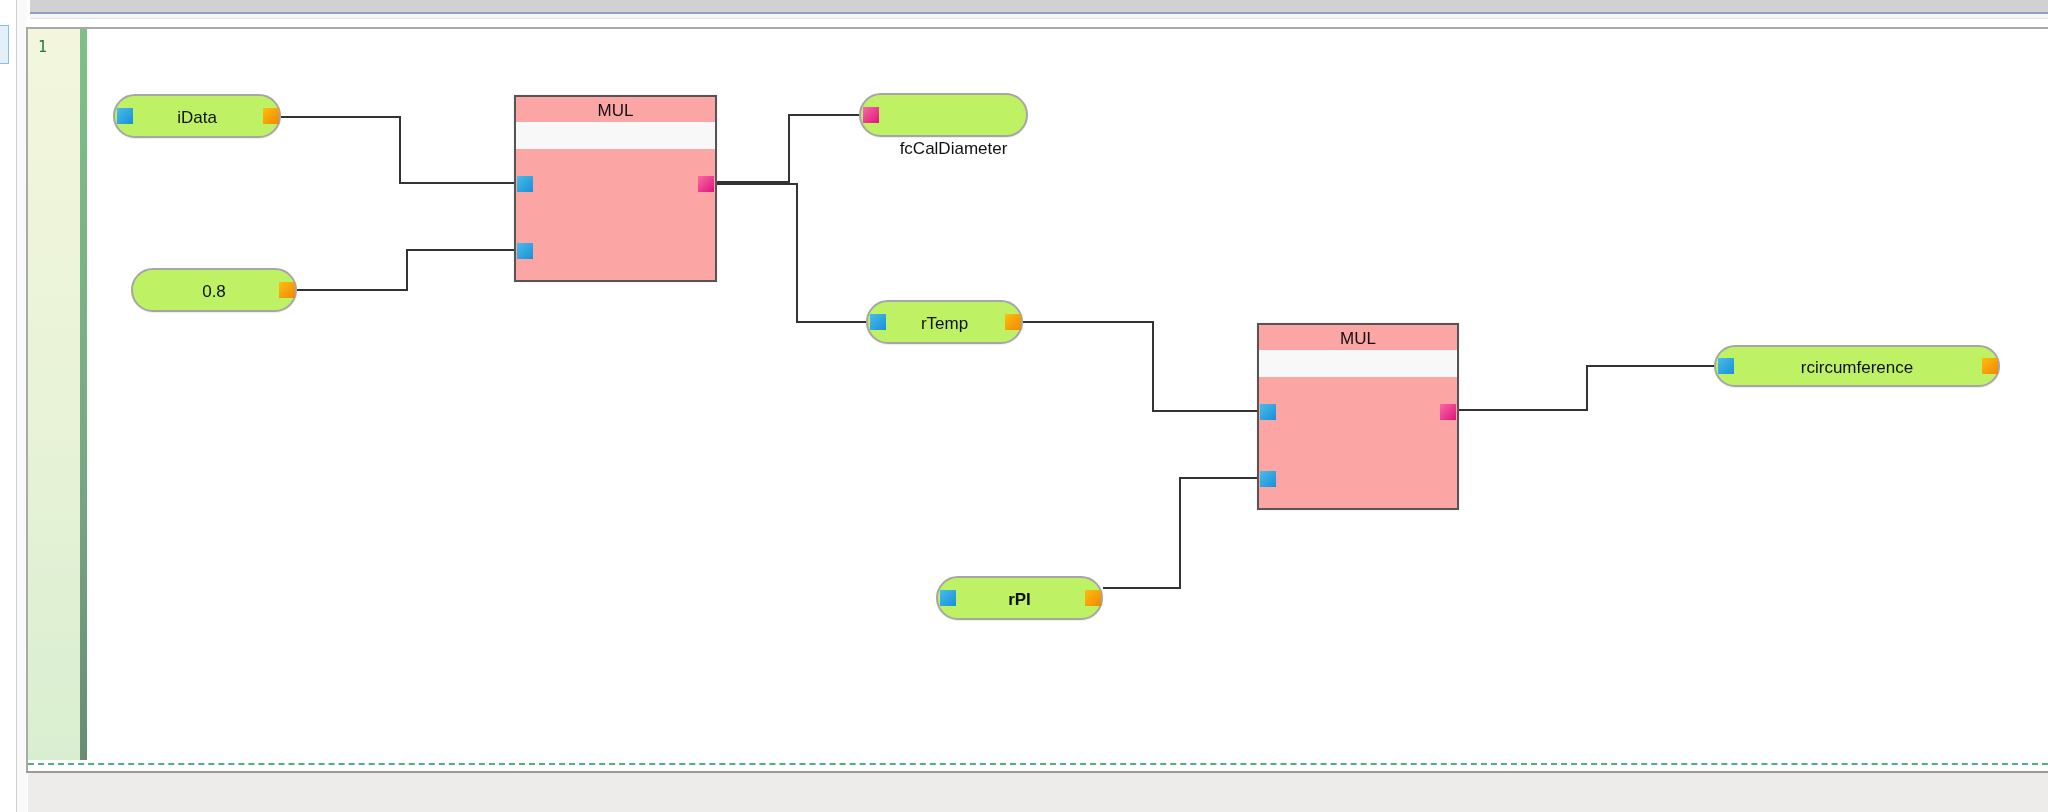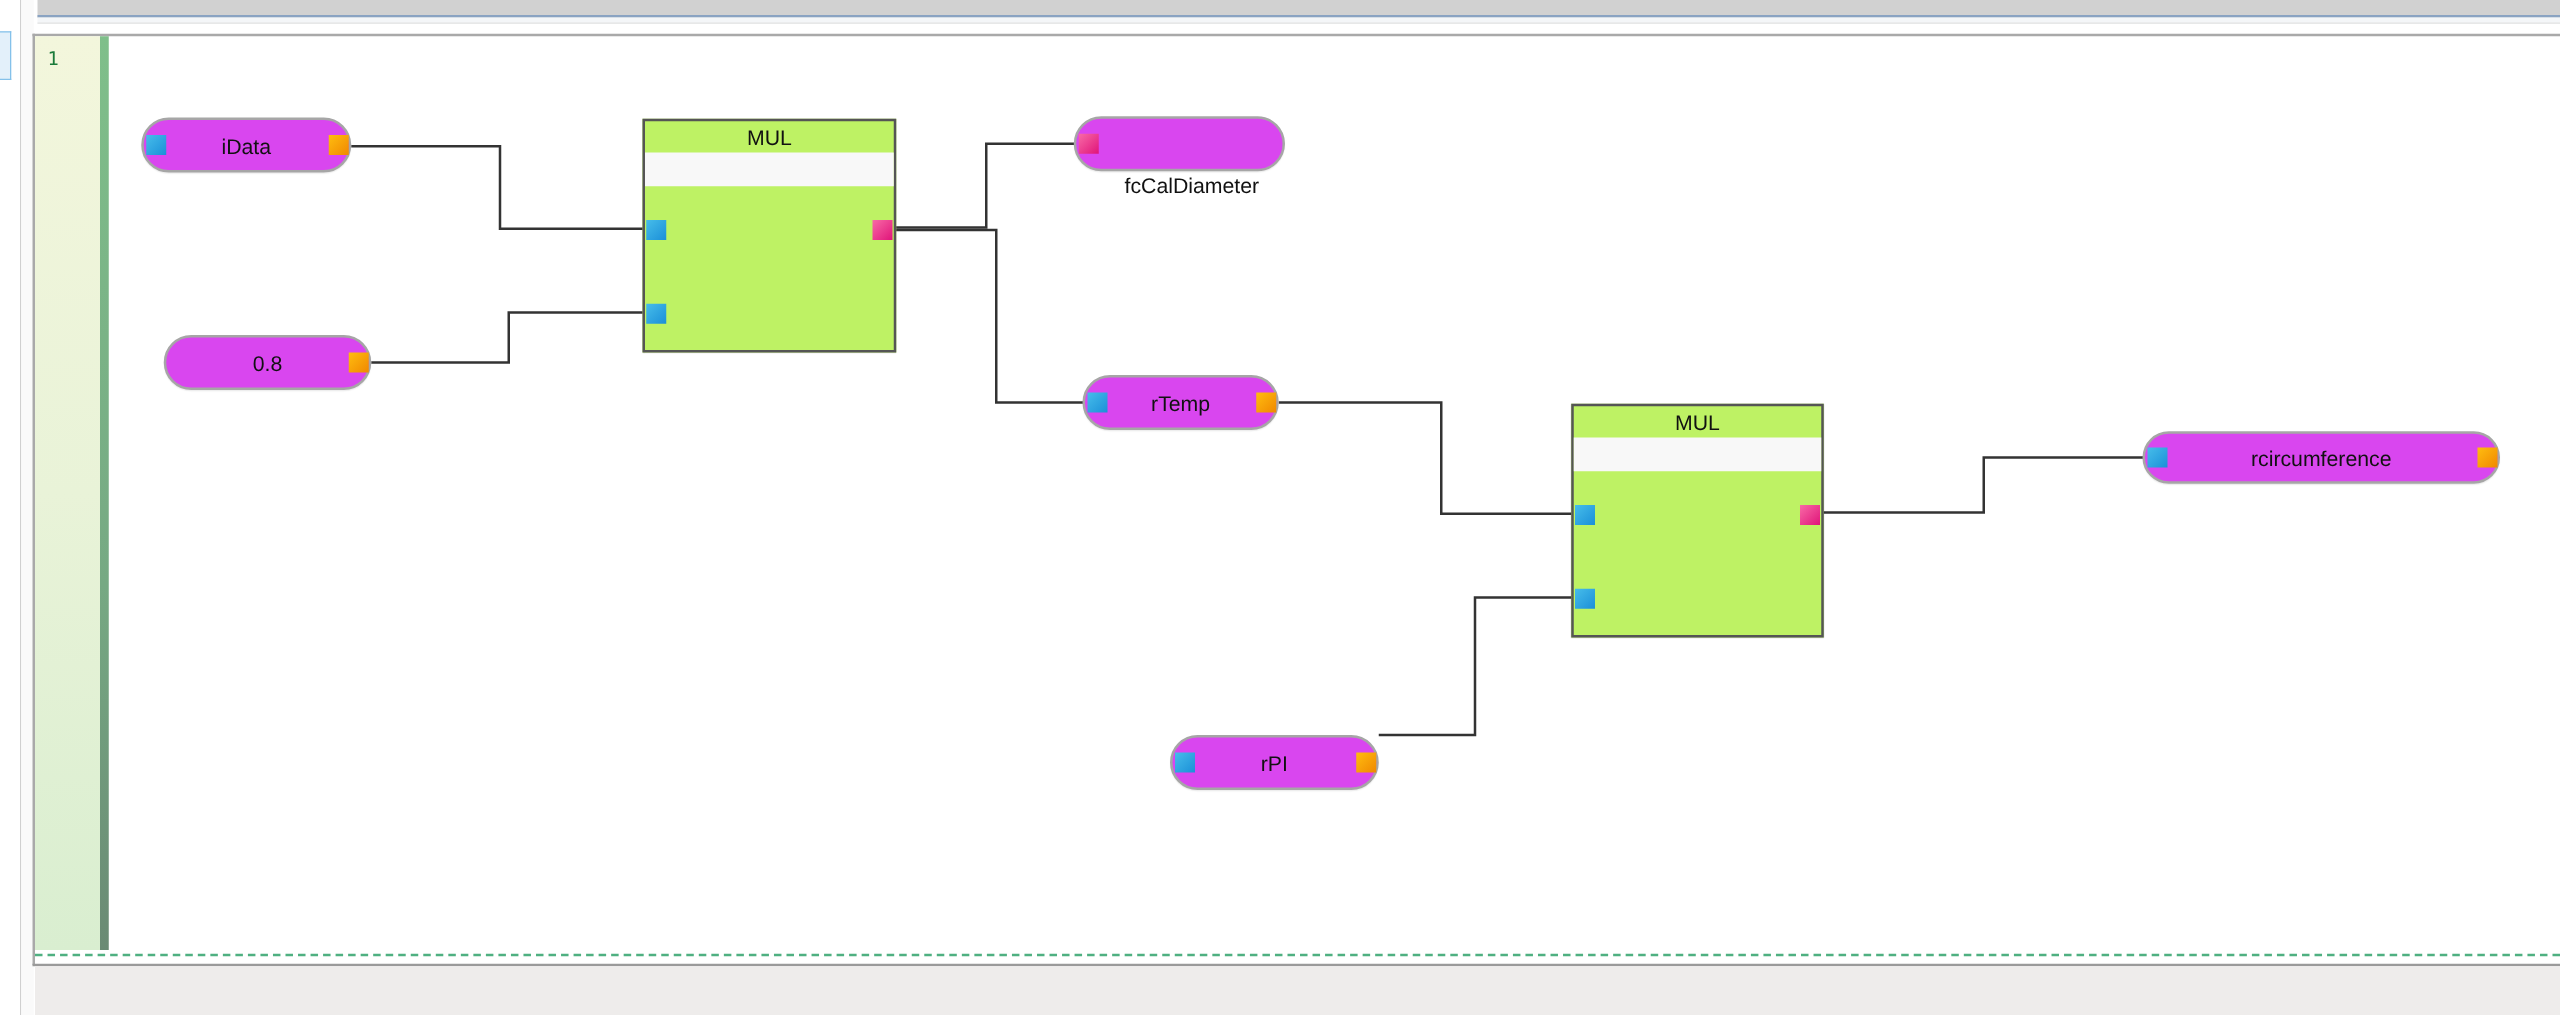--- a/index.html
+++ b/index.html
@@ -13,28 +13,28 @@
   .gutter { position:absolute; left:28px; top:29px; width:52px; height:731px; background:linear-gradient(to bottom, #f3f6dc 0%, #e9f3d8 50%, #d9eed0 100%); }
   .gutter-bar { position:absolute; left:80px; top:29px; width:7px; height:731px; background:linear-gradient(to bottom, #7fbf8a 0%, #76a983 60%, #6a8a74 100%); }
   .rung-num { position:absolute; left:38px; top:38px; color:#1a7a3a; font-size:15px; font-family:"DejaVu Sans Mono", monospace; }
   .dashed { position:absolute; left:28px; top:763px; width:2020px; height:0; border-top:2px dashed #4fb081; }
   .bottom-line { position:absolute; left:26px; top:771px; width:2022px; height:2px; background:#9a9a9a; }
   .bottom-panel { position:absolute; left:28px; top:773px; width:2020px; height:39px; background:#eeeceb; }
 
   svg.wires { position:absolute; left:0; top:0; width:2048px; height:812px; pointer-events:none; }
   svg.wires path { fill:none; stroke:#333333; stroke-width:2; }
 
-  .var { position:absolute; height:44px; box-sizing:border-box; border:2px solid #a6a6a6; border-radius:22px; background:#d946ef; box-shadow:0 1px 1px rgba(0,0,0,0.08); }
+  .var { position:absolute; height:44px; box-sizing:border-box; border:2px solid #a6a6a6; border-radius:22px; background:#bef264; box-shadow:0 1px 1px rgba(0,0,0,0.08); }
   .var .lbl { position:absolute; left:0; right:0; top:12px; text-align:center; font-size:17px; color:#111; }
   .port { position:absolute; width:16px; height:16px; }
   .port.in { background:linear-gradient(135deg, #46bdea 0%, #1b8fd8 100%); }
   .port.out { background:linear-gradient(135deg, #ffbd10 0%, #f08800 100%); }
   .port.pink { background:linear-gradient(135deg, #f86aa6 0%, #e0147a 100%); }
 
-  .fb { position:absolute; box-sizing:border-box; border:2px solid #555; background:#bef264; box-shadow:0 0 1px rgba(0,0,0,0.2); }
+  .fb { position:absolute; box-sizing:border-box; border:2px solid #555; background:#fca5a5; box-shadow:0 0 1px rgba(0,0,0,0.2); }
   .fb .title { position:absolute; left:0; right:0; top:4px; text-align:center; font-size:17px; color:#111; }
   .fb .band { position:absolute; left:0; right:0; top:25px; height:27px; background:#f8f8f8; }
 </style>
 </head>
 <body>
 
 <div class="topbar"></div>
 <div class="topbar-under"></div>
 <div class="left-strip"></div>
 <div class="left-select"></div>
@@ -89,21 +89,21 @@
 </div>
 
 <div class="fb" style="left:1257px; top:323px; width:202px; height:187px;">
   <div class="title">MUL</div>
   <div class="band"></div>
   <span class="port in" style="left:1px; top:79px;"></span>
   <span class="port in" style="left:1px; top:146px;"></span>
   <span class="port pink" style="right:1px; top:79px;"></span>
 </div>
 
-<div class="var" style="left:936px; top:588px; width:167px;">
+<div class="var" style="left:936px; top:576px; width:167px;font-weight:bold;">
   <span class="port in" style="left:2px; top:12px;"></span>
   <span class="lbl">rPI</span>
   <span class="port out" style="right:0px; top:12px;"></span>
 </div>
 
 <div class="var" style="left:1714px; top:345px; width:286px; height:42px;">
   <span class="port in" style="left:2px; top:11px;"></span>
   <span class="lbl" style="top:11px;">rcircumference</span>
   <span class="port out" style="right:0px; top:11px;"></span>
 </div>

